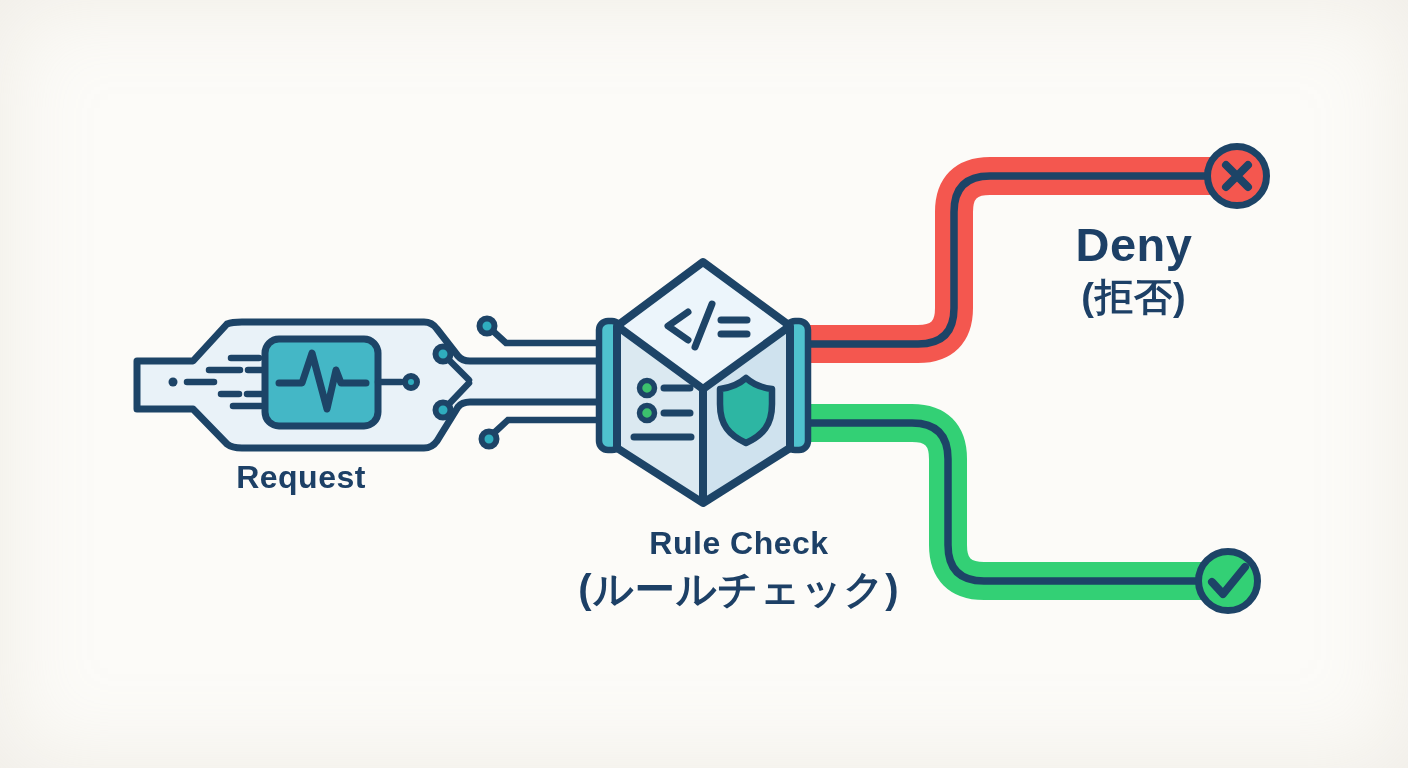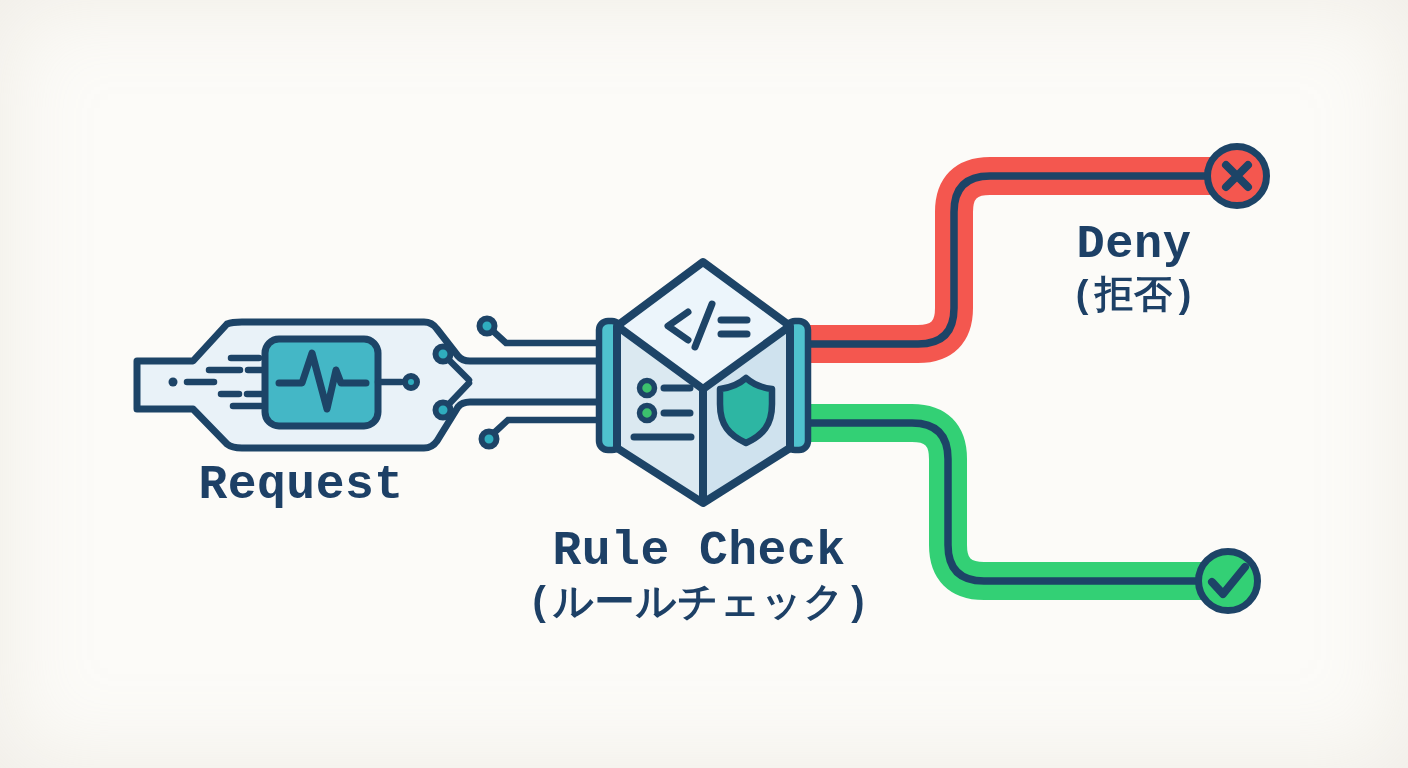--- a/index.html
+++ b/index.html
@@ -15,23 +15,22 @@
   }
   .stage svg{position:absolute;left:0;top:0;}
   .label{
     position:absolute;
     transform:translateX(-50%);
     text-align:center;
     color:#1d4066;
     font-weight:700;
     white-space:nowrap;
     line-height:1.0;
-    font-family:Liberation Mono, monospace;
   }
-  .label .title{display:block;font-size:48px;letter-spacing:.5px;}
+  .label .title{display:block;font-size:32px;letter-spacing:.5px;}
   .label .sub{display:block;font-size:40px;margin-top:10px;letter-spacing:1px;}
   .label.small .title{font-size:47px;}
   .label.small .sub{font-size:38px;}
 </style>
 </head>
 <body>
 
 <div class="stage">
 
 <svg width="1408" height="768" viewBox="0 0 1408 768">
@@ -113,21 +112,21 @@
   <g>
     <circle cx="1228" cy="581" r="29.5" fill="#33d075" stroke="#1d4467" stroke-width="7"></circle>
     <path d="M 1212 582 L 1223 594 L 1245 567" stroke="#1d4467" stroke-width="8" stroke-linecap="round" stroke-linejoin="round" fill="none"></path>
   </g>
 </svg>
 
   <div class="label" style="left:301px;top:461px;">
     <span class="title">Request</span>
   </div>
 
-  <div class="label" style="left:699px;top:527px;">
+  <div class="label" style="left:739px;top:527px;">
     <span class="title">Rule Check</span>
     <span class="sub">(ルールチェック)</span>
   </div>
 
   <div class="label small" style="left:1134px;top:221px;">
     <span class="title">Deny</span>
     <span class="sub">(拒否)</span>
   </div>
 
 

